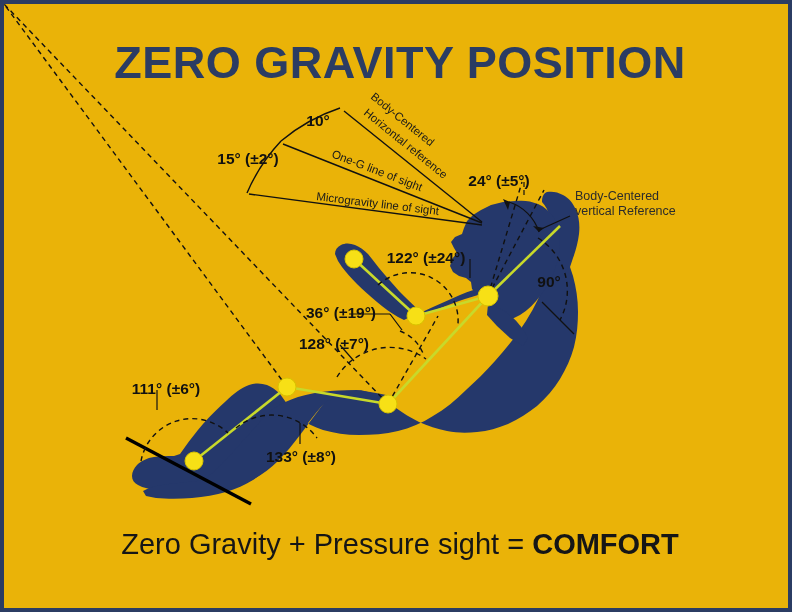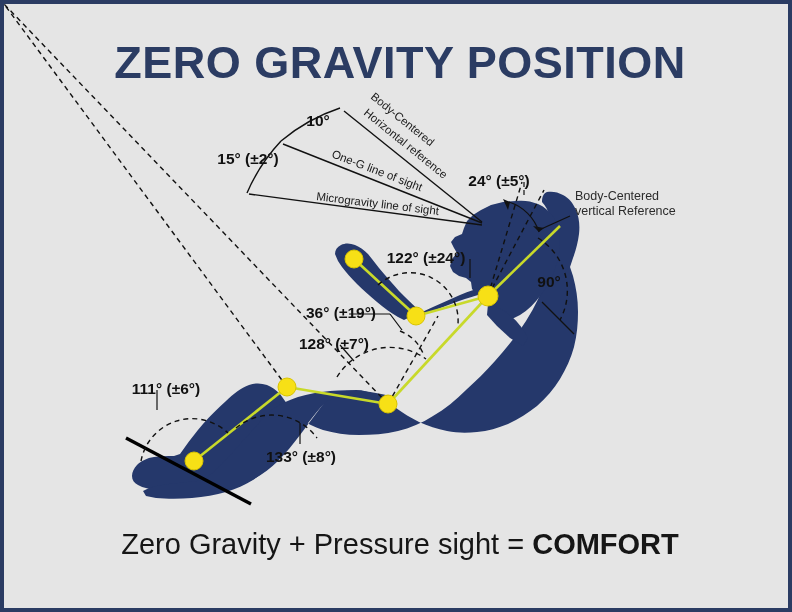--- a/index.html
+++ b/index.html
@@ -7,21 +7,21 @@
     padding: 0;
     background: #ffffff;
   }
   body {
     font-family: "Liberation Sans", sans-serif;
   }
   #page {
     position: relative;
     width: 792px;
     height: 612px;
-    background: #e5e5e5;
+    background: #eab308;
     box-sizing: border-box;
     border: 4px solid #2b3c63;
     overflow: hidden;
   }
   #title {
     position: absolute;
     left: 0;
     top: 33px;
     width: 792px;
     text-align: center;

